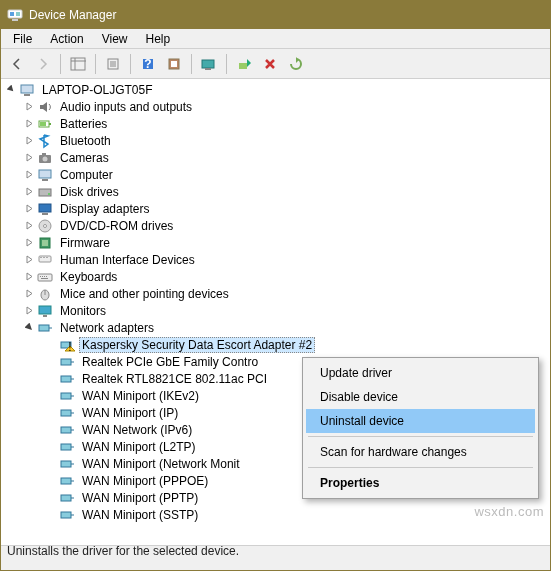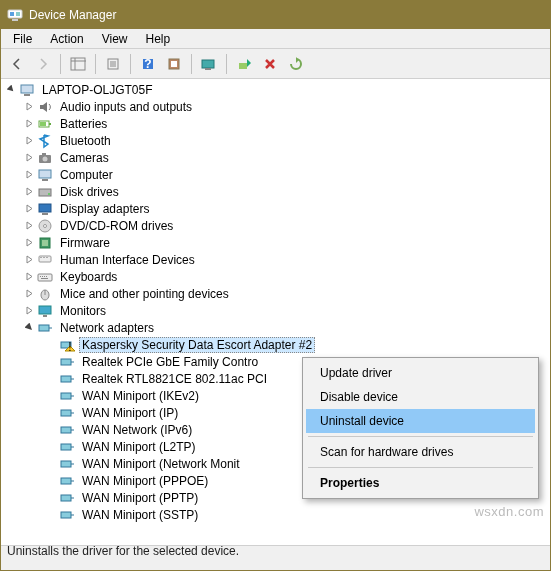--- a/index.html
+++ b/index.html
@@ -477,18 +477,18 @@
 
   <div class="statusbar">
     <span>Uninstalls the driver for the selected device.</span>
   </div>
 
   <div class="ctxmenu">
     <div class="mi">Update driver</div>
     <div class="mi">Disable device</div>
     <div class="mi hl">Uninstall device</div>
     <div class="msep"></div>
-    <div class="mi">Scan for hardware drives</div>
+    <div class="mi">Scan for hardware changes</div>
     <div class="msep"></div>
     <div class="mi bold">Properties</div>
   </div>
 
 </div>
 
 </body></html>

